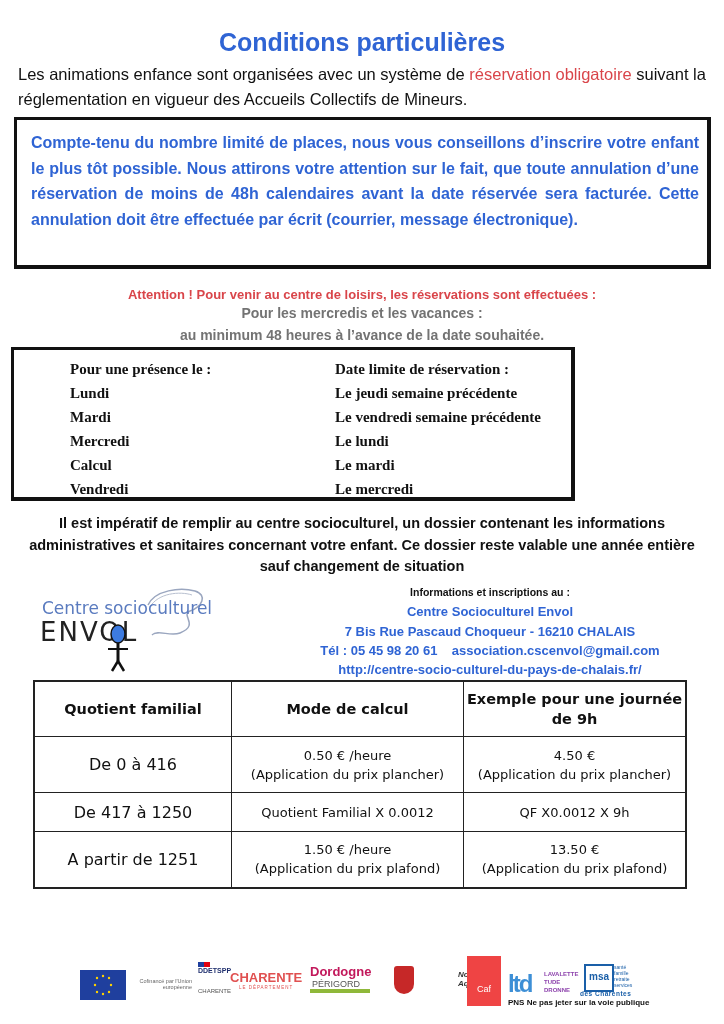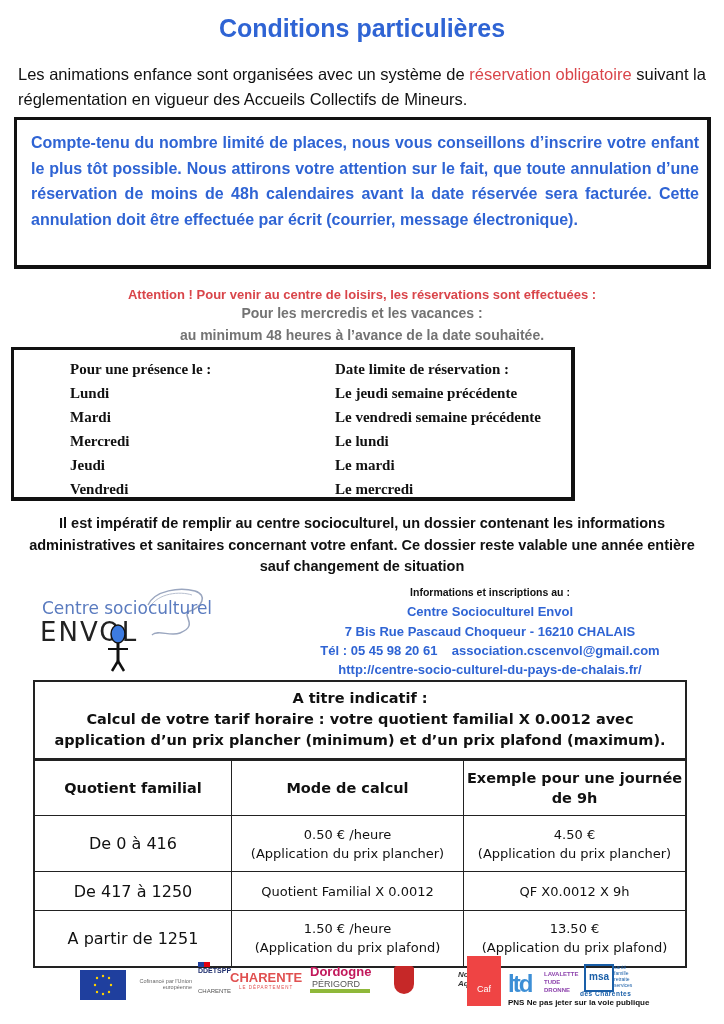--- a/index.html
+++ b/index.html
@@ -1,18 +1,18 @@
 <!DOCTYPE html>
 <html><head>
 <meta charset="utf-8">
 <style>
   html, body { margin:0; padding:0; background:#ffffff; }
   body { width:724px; height:1024px; position:relative; overflow:hidden; color:#111; font-family:"Liberation Sans", sans-serif; }
   .abs { position:absolute; }
-  .title { left:0; width:724px; top:14px; text-align:center; font-weight:bold; font-size:25px; color:#2f64d4; }
+  .title { left:0; width:724px; top:28px; text-align:center; font-weight:bold; font-size:25px; color:#2f64d4; }
   .intro { left:18px; top:62px; width:690px; font-size:16.5px; line-height:25px; color:#111; }
   .intro .red { color:#d9454a; }
   .box1 { left:14px; top:117px; width:697px; height:152px; border:3px solid #111; border-right-width:4px; border-bottom-width:4px; box-sizing:border-box; }
   .box1 p { margin:0; position:absolute; left:14px; top:10px; width:668px; font-weight:bold; font-size:16px; line-height:25.5px; color:#2f64d4; text-align:justify; text-align-last:left; }
   .attention { left:0; width:724px; top:287px; text-align:center; font-weight:bold; font-size:13px; color:#d9454a; }
   .center-line { left:0; width:724px; text-align:center; font-weight:bold; font-size:14px; color:#737373; }
   .box2 { left:11px; top:347px; width:564px; height:154px; border:3px solid #111; border-right-width:4px; border-bottom-width:4px; box-sizing:border-box;font-family:Liberation Serif, serif; }
   .sched-row { position:absolute; left:56px; width:620px; font-weight:bold; font-size:15px; color:#111; }
   .sched-row .c1 { position:absolute; left:0; }
   .sched-row .c2 { position:absolute; left:265px; }
@@ -65,21 +65,21 @@
   </div>
   <div class="sched-row" style="top:59px;">
     <span class="c1">Mardi</span>
     <span class="c2">Le vendredi semaine précédente</span>
   </div>
   <div class="sched-row" style="top:83px;">
     <span class="c1">Mercredi</span>
     <span class="c2">Le lundi</span>
   </div>
   <div class="sched-row" style="top:107px;">
-    <span class="c1">Jeudi</span>
+    <span class="c1">Calcul</span>
     <span class="c2">Le mardi</span>
   </div>
   <div class="sched-row" style="top:131px;">
     <span class="c1">Vendredi</span>
     <span class="c2">Le mercredi</span>
   </div>
 </div>
 
 <div class="abs dossier">Il est impératif de remplir au centre socioculturel, un dossier contenant les informations administratives et sanitaires concernant votre enfant. Ce dossier reste valable une année entière sauf changement de situation</div>
 
@@ -97,24 +97,20 @@
   </svg>
 </div>
 
 <div class="abs info small">Informations et inscriptions au :</div>
 <div class="abs info blue" style="top:604px;">Centre Socioculturel Envol</div>
 <div class="abs info blue" style="top:624px;">7 Bis Rue Pascaud Choqueur - 16210 CHALAIS</div>
 <div class="abs info blue" style="top:643px; white-space:pre;">Tél : 05 45 98 20 61    association.cscenvol@gmail.com</div>
 <div class="abs info blue" style="top:662px;">http://centre-socio-culturel-du-pays-de-chalais.fr/</div>
 
 <div class="abs tarif">
-  <div class="tarif-head">
-    <div>A titre indicatif :</div>
-    <div>Calcul de votre tarif horaire : votre quotient familial X 0.0012 avec application d’un prix plancher (minimum) et d’un prix plafond (maximum).</div>
-  </div>
   <table class="rates">
     <tbody>
         <tr>
       <th class="col1">Quotient familial</th>
       <th class="col2">Mode de calcul</th>
       <th>Exemple pour une journée de 9h</th>
     </tr>
     <tr style="height:56px;">
       <td class="qf">De 0 à 416</td>
       <td class="sm">

